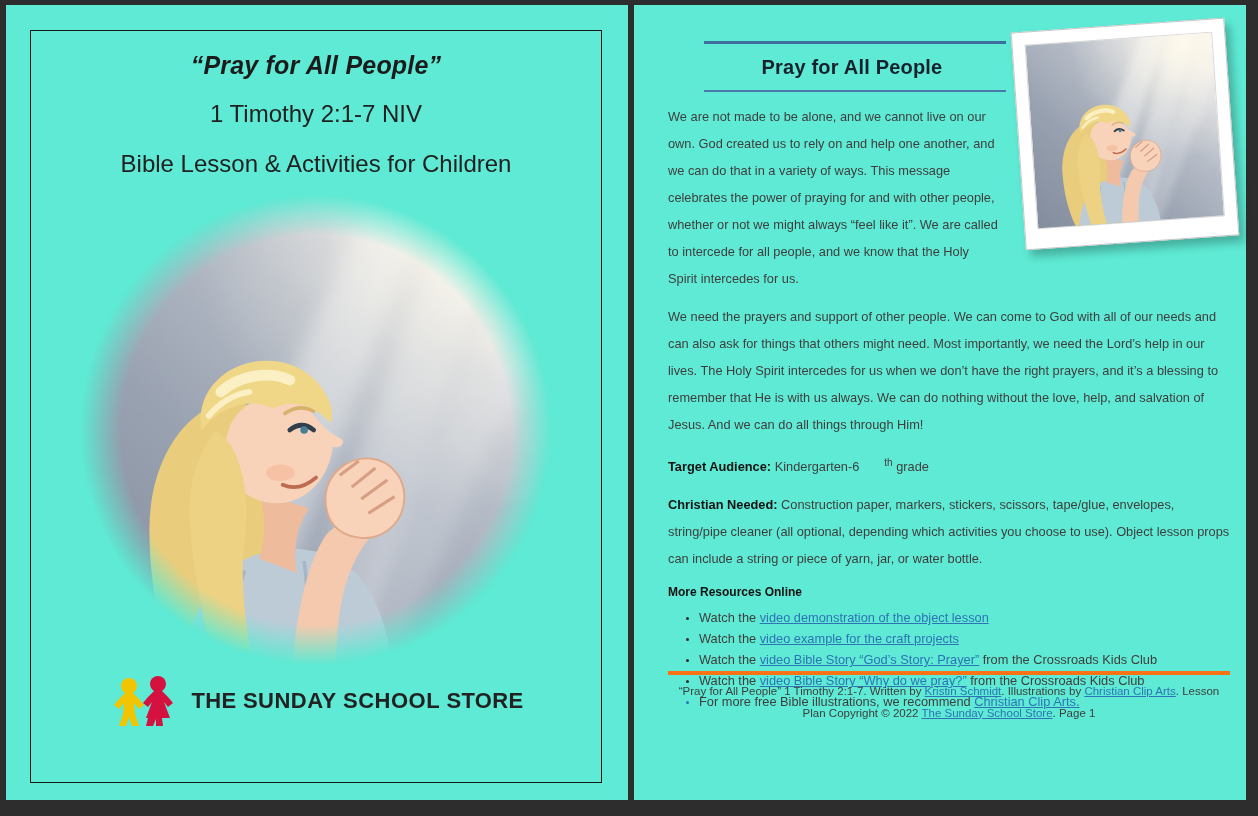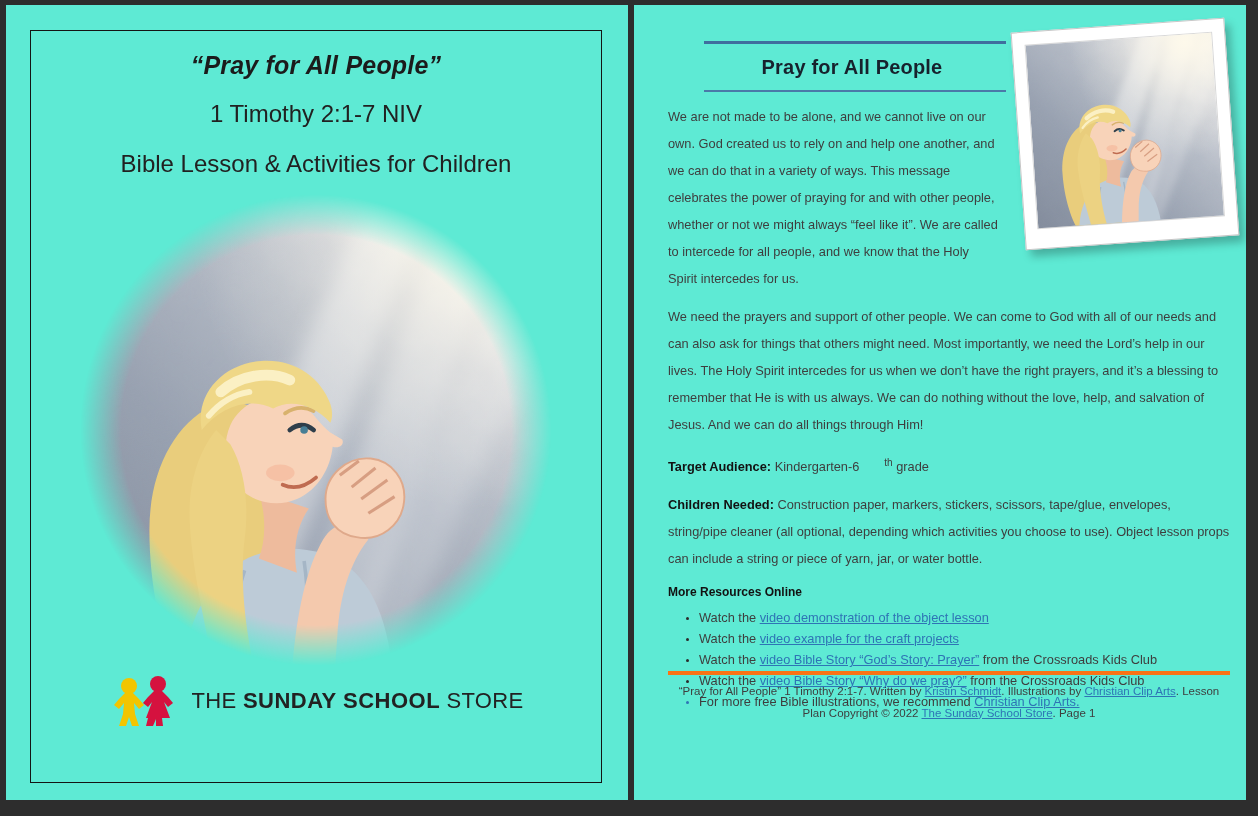--- a/index.html
+++ b/index.html
@@ -23,21 +23,21 @@
   .cover-tagline { margin-top:22px; font-size:24px; color:#212121; }
   .circle-art { width:476px; height:476px; margin:14px auto 0; }
   .circle-art svg {
     width:100%; height:100%; display:block; border-radius:50%;
     -webkit-mask:radial-gradient(circle closest-side, #000 82%, rgba(0,0,0,0) 99%);
             mask:radial-gradient(circle closest-side, #000 82%, rgba(0,0,0,0) 99%);
   }
   .logo { margin-top:6px; display:flex; align-items:center; justify-content:center; gap:13px; }
   .logo-kids { width:70px; height:54px; }
   .logo-text { font-size:22px; color:#222; letter-spacing:.3px; white-space:nowrap; }
-  .logo-text .lt-thin { font-weight:400;margin-top:13px; }
+  .logo-text .lt-thin { font-weight:700;margin-top:13px; }
   .logo-text .lt-bold { font-weight:800; letter-spacing:.5px; }
 
   
   .content { position:relative; padding:36px 16px 0 34px; height:759px; box-sizing:border-box; }
   .polaroid { float:right; width:214px; height:218px; margin:-16px -2px 6px 18px; position:relative; }
   .polaroid-frame {
     position:absolute; inset:0; background:#fff; border:1px solid #c6c6c6;
     box-shadow:5px 7px 9px rgba(0,0,0,.25);
     transform:rotate(-4deg); padding:12px 12px 19px; box-sizing:border-box;
   }
@@ -178,21 +178,21 @@
         <h1 class="lesson-title">Pray for All People</h1>
         <div class="rule-bottom"></div>
       </div>
 
       <p class="body">We are not made to be alone, and we cannot live on our own. God created us to rely on and help one another, and we can do that in a variety of ways. This message celebrates the power of praying for and with other people, whether or not we might always “feel like it”. We are called to intercede for all people, and we know that the Holy Spirit intercedes for us.</p>
       <p class="body">We need the prayers and support of other people. We can come to God with all of our needs and can also ask for things that others might need. Most importantly, we need the Lord’s help in our lives. The Holy Spirit intercedes for us when we don’t have the right prayers, and it’s a blessing to remember that He is with us always. We can do nothing without the love, help, and salvation of Jesus. And we can do all things through Him!</p>
 
 
       <p class="body"><b>Target Audience:</b><span> Kindergarten-6</span><sup>th</sup><span> grade</span></p>
 
-      <p class="body"><b>Children Needed:</b><span> Construction paper, markers, stickers, scissors, tape/glue, envelopes, string/pipe cleaner (all optional, depending which activities you choose to use). Object lesson props can include a string or piece of yarn, jar, or water bottle.</span></p>
+      <p class="body"><b>Christian Needed:</b><span> Construction paper, markers, stickers, scissors, tape/glue, envelopes, string/pipe cleaner (all optional, depending which activities you choose to use). Object lesson props can include a string or piece of yarn, jar, or water bottle.</span></p>
 
       <p class="resources-heading">More Resources Online</p>
 
       <ul class="resources">
         <li class="res-item"><span>Watch the </span><a>video demonstration of the object lesson</a><span></span></li>
         <li class="res-item"><span>Watch the </span><a>video example for the craft projects</a><span></span></li>
         <li class="res-item"><span>Watch the </span><a>video Bible Story “God’s Story: Prayer”</a><span> from the Crossroads Kids Club</span></li>
         <li class="res-item"><span>Watch the </span><a>video Bible Story “Why do we pray?”</a><span> from the Crossroads Kids Club</span></li>
         <li class="res-item blue-marker"><span>For more free Bible illustrations, we recommend </span><a>Christian Clip Arts.</a><span></span></li>
       </ul>

